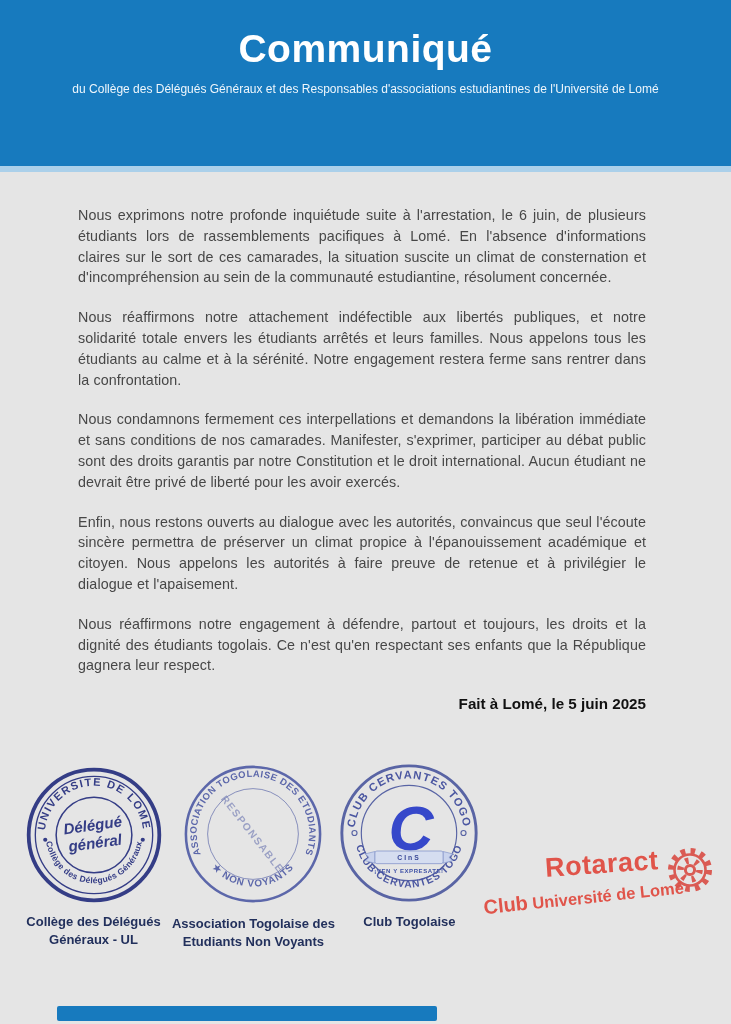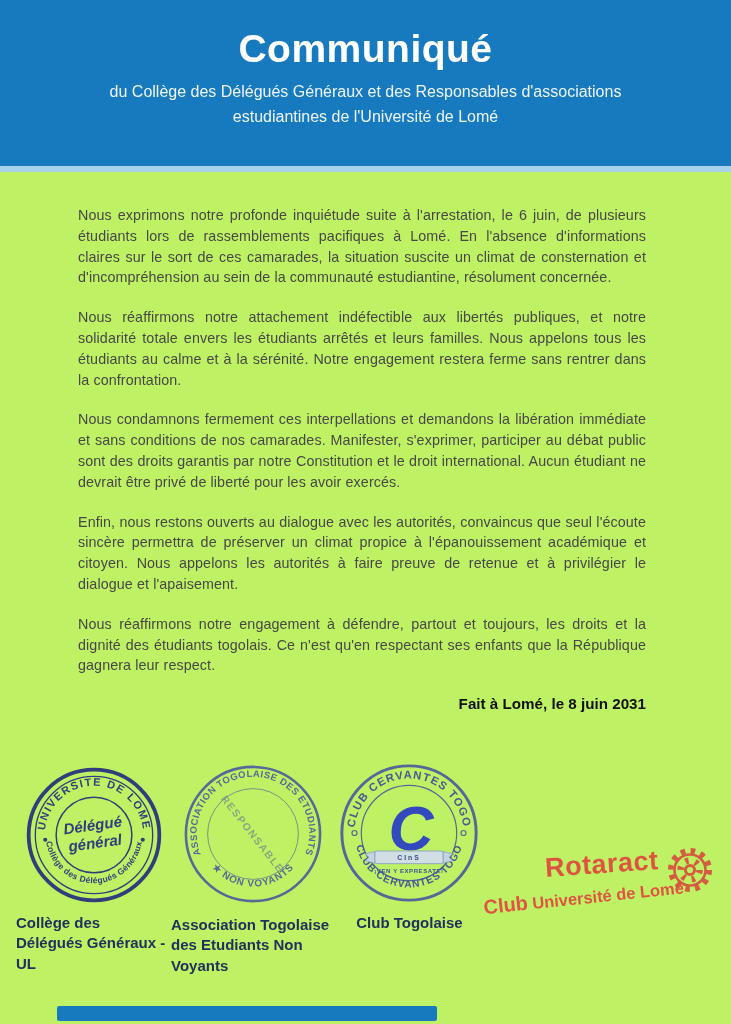--- a/index.html
+++ b/index.html
@@ -3,39 +3,39 @@
 <meta charset="utf-8">
 <style>
   * { margin: 0; padding: 0; box-sizing: border-box; }
   html, body { width: 731px; height: 1024px; }
   body {
     font-family: "Liberation Sans", sans-serif;
     background: #ffffff;
     position: relative;
     overflow: hidden;
   }
-  .page { width: 731px; height: 1024px; position: relative; background: #bef264; }
+  .page { width: 731px; height: 1024px; position: relative; background: #e5e5e5; }
 
   
   .masthead {
     background: #177abe;
     height: 172px;
     text-align: center;
     padding-top: 27px;
     border-bottom: 6px solid #abd0ea;
   }
   .masthead h1 {
     color: #ffffff;
     font-size: 39px;
     font-weight: 800;
     letter-spacing: 0.5px;
   }
   .masthead .subtitle {
     color: #eef6fc;
-    font-size: 16px;
+    font-size: 12px;
     line-height: 1.55;
     max-width: 604px;
     margin: 9px auto 0;
     font-weight: 500;
   }
 
   
   .doc-body {
     padding: 33px 85px 0 78px;
   }
@@ -63,24 +63,24 @@
     top: 760px;
     display: flex;
     justify-content: space-between;
     align-items: flex-end;
   }
   .stamp-col { display: flex; flex-direction: column; align-items: center; height: 185px; }
   .stamp-area { flex: 1; display: flex; align-items: flex-end; justify-content: center; }
   .stamp-caption {
     height: 32px;
     margin-top: 7px;
-    font-size: 15px;
+    font-size: 13px;
     font-weight: 700;
     color: #22305c;
-    text-align: left;
+    text-align: center;
     line-height: 1.35;
   }
   .col-1 { width: 158px; }
   .col-2 { width: 168px; }
   .col-3 { width: 150px; }
   .col-4 { width: 242px; }
   .col-4 .stamp-caption { color: #7b4a42; }
 
   svg text { font-family: "Liberation Sans", sans-serif; }
 
@@ -117,21 +117,21 @@
     <h1>Communiqué</h1>
     <p class="subtitle">du Collège des Délégués Généraux et des Responsables d'associations estudiantines de l'Université de Lomé</p>
   </header>
 
   <main class="doc-body">
     <p class="para">Nous exprimons notre profonde inquiétude suite à l'arrestation, le 6 juin, de plusieurs étudiants lors de rassemblements pacifiques à Lomé. En l'absence d'informations claires sur le sort de ces camarades, la situation suscite un climat de consternation et d'incompréhension au sein de la communauté estudiantine, résolument concernée.</p>
     <p class="para">Nous réaffirmons notre attachement indéfectible aux libertés publiques, et notre solidarité totale envers les étudiants arrêtés et leurs familles. Nous appelons tous les étudiants au calme et à la sérénité. Notre engagement restera ferme sans rentrer dans la confrontation.</p>
     <p class="para">Nous condamnons fermement ces interpellations et demandons la libération immédiate et sans conditions de nos camarades. Manifester, s'exprimer, participer au débat public sont des droits garantis par notre Constitution et le droit international. Aucun étudiant ne devrait être privé de liberté pour les avoir exercés.</p>
     <p class="para">Enfin, nous restons ouverts au dialogue avec les autorités, convaincus que seul l'écoute sincère permettra de préserver un climat propice à l'épanouissement académique et citoyen. Nous appelons les autorités à faire preuve de retenue et à privilégier le dialogue et l'apaisement.</p>
     <p class="para">Nous réaffirmons notre engagement à défendre, partout et toujours, les droits et la dignité des étudiants togolais. Ce n'est qu'en respectant ses enfants que la République gagnera leur respect.</p>
-    <p class="dateline">Fait à Lomé, le 8 juin 2031</p>
+    <p class="dateline">Fait à Lomé, le 5 juin 2025</p>
   </main>
 
   <section class="stamps">
 
     <div class="stamp-col col-1">
       <div class="stamp-area">
         <svg width="142" height="142" viewBox="0 0 150 150" style="opacity:.92">
           <g stroke="#262f7e" fill="none">
             <circle cx="75" cy="75" r="69" stroke-width="4"></circle>
             <circle cx="75" cy="75" r="62" stroke-width="1.4"></circle>

